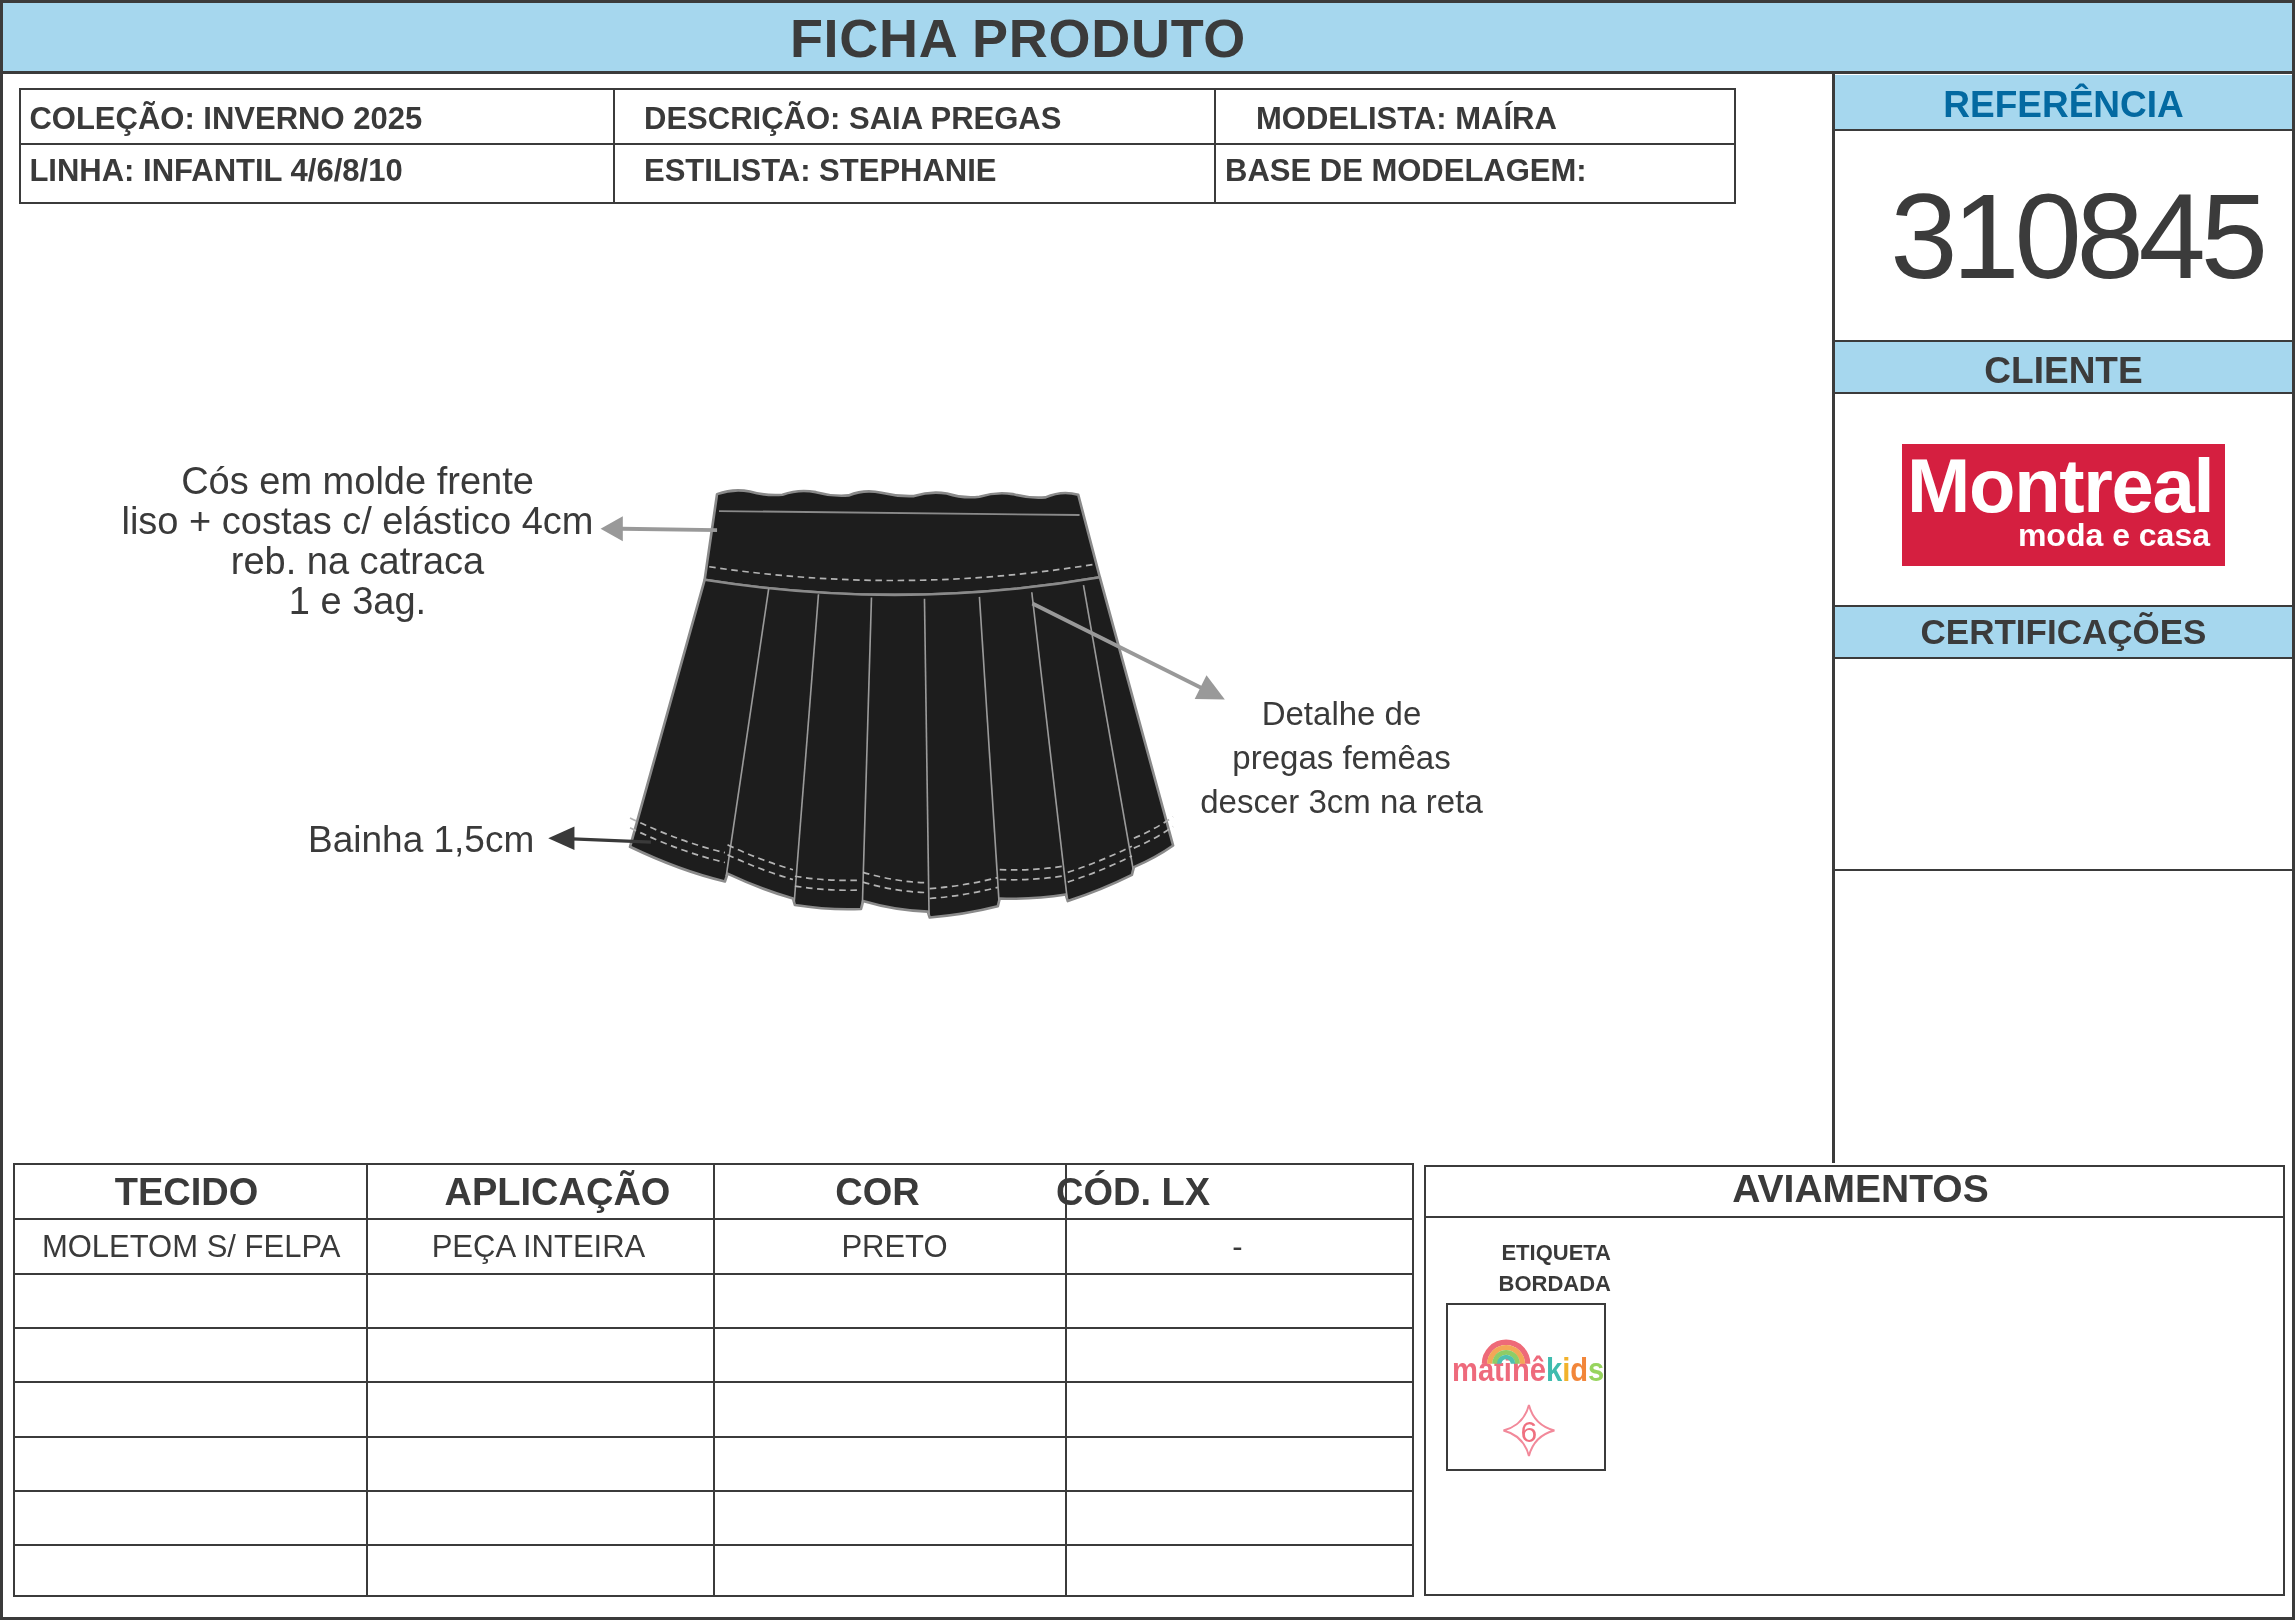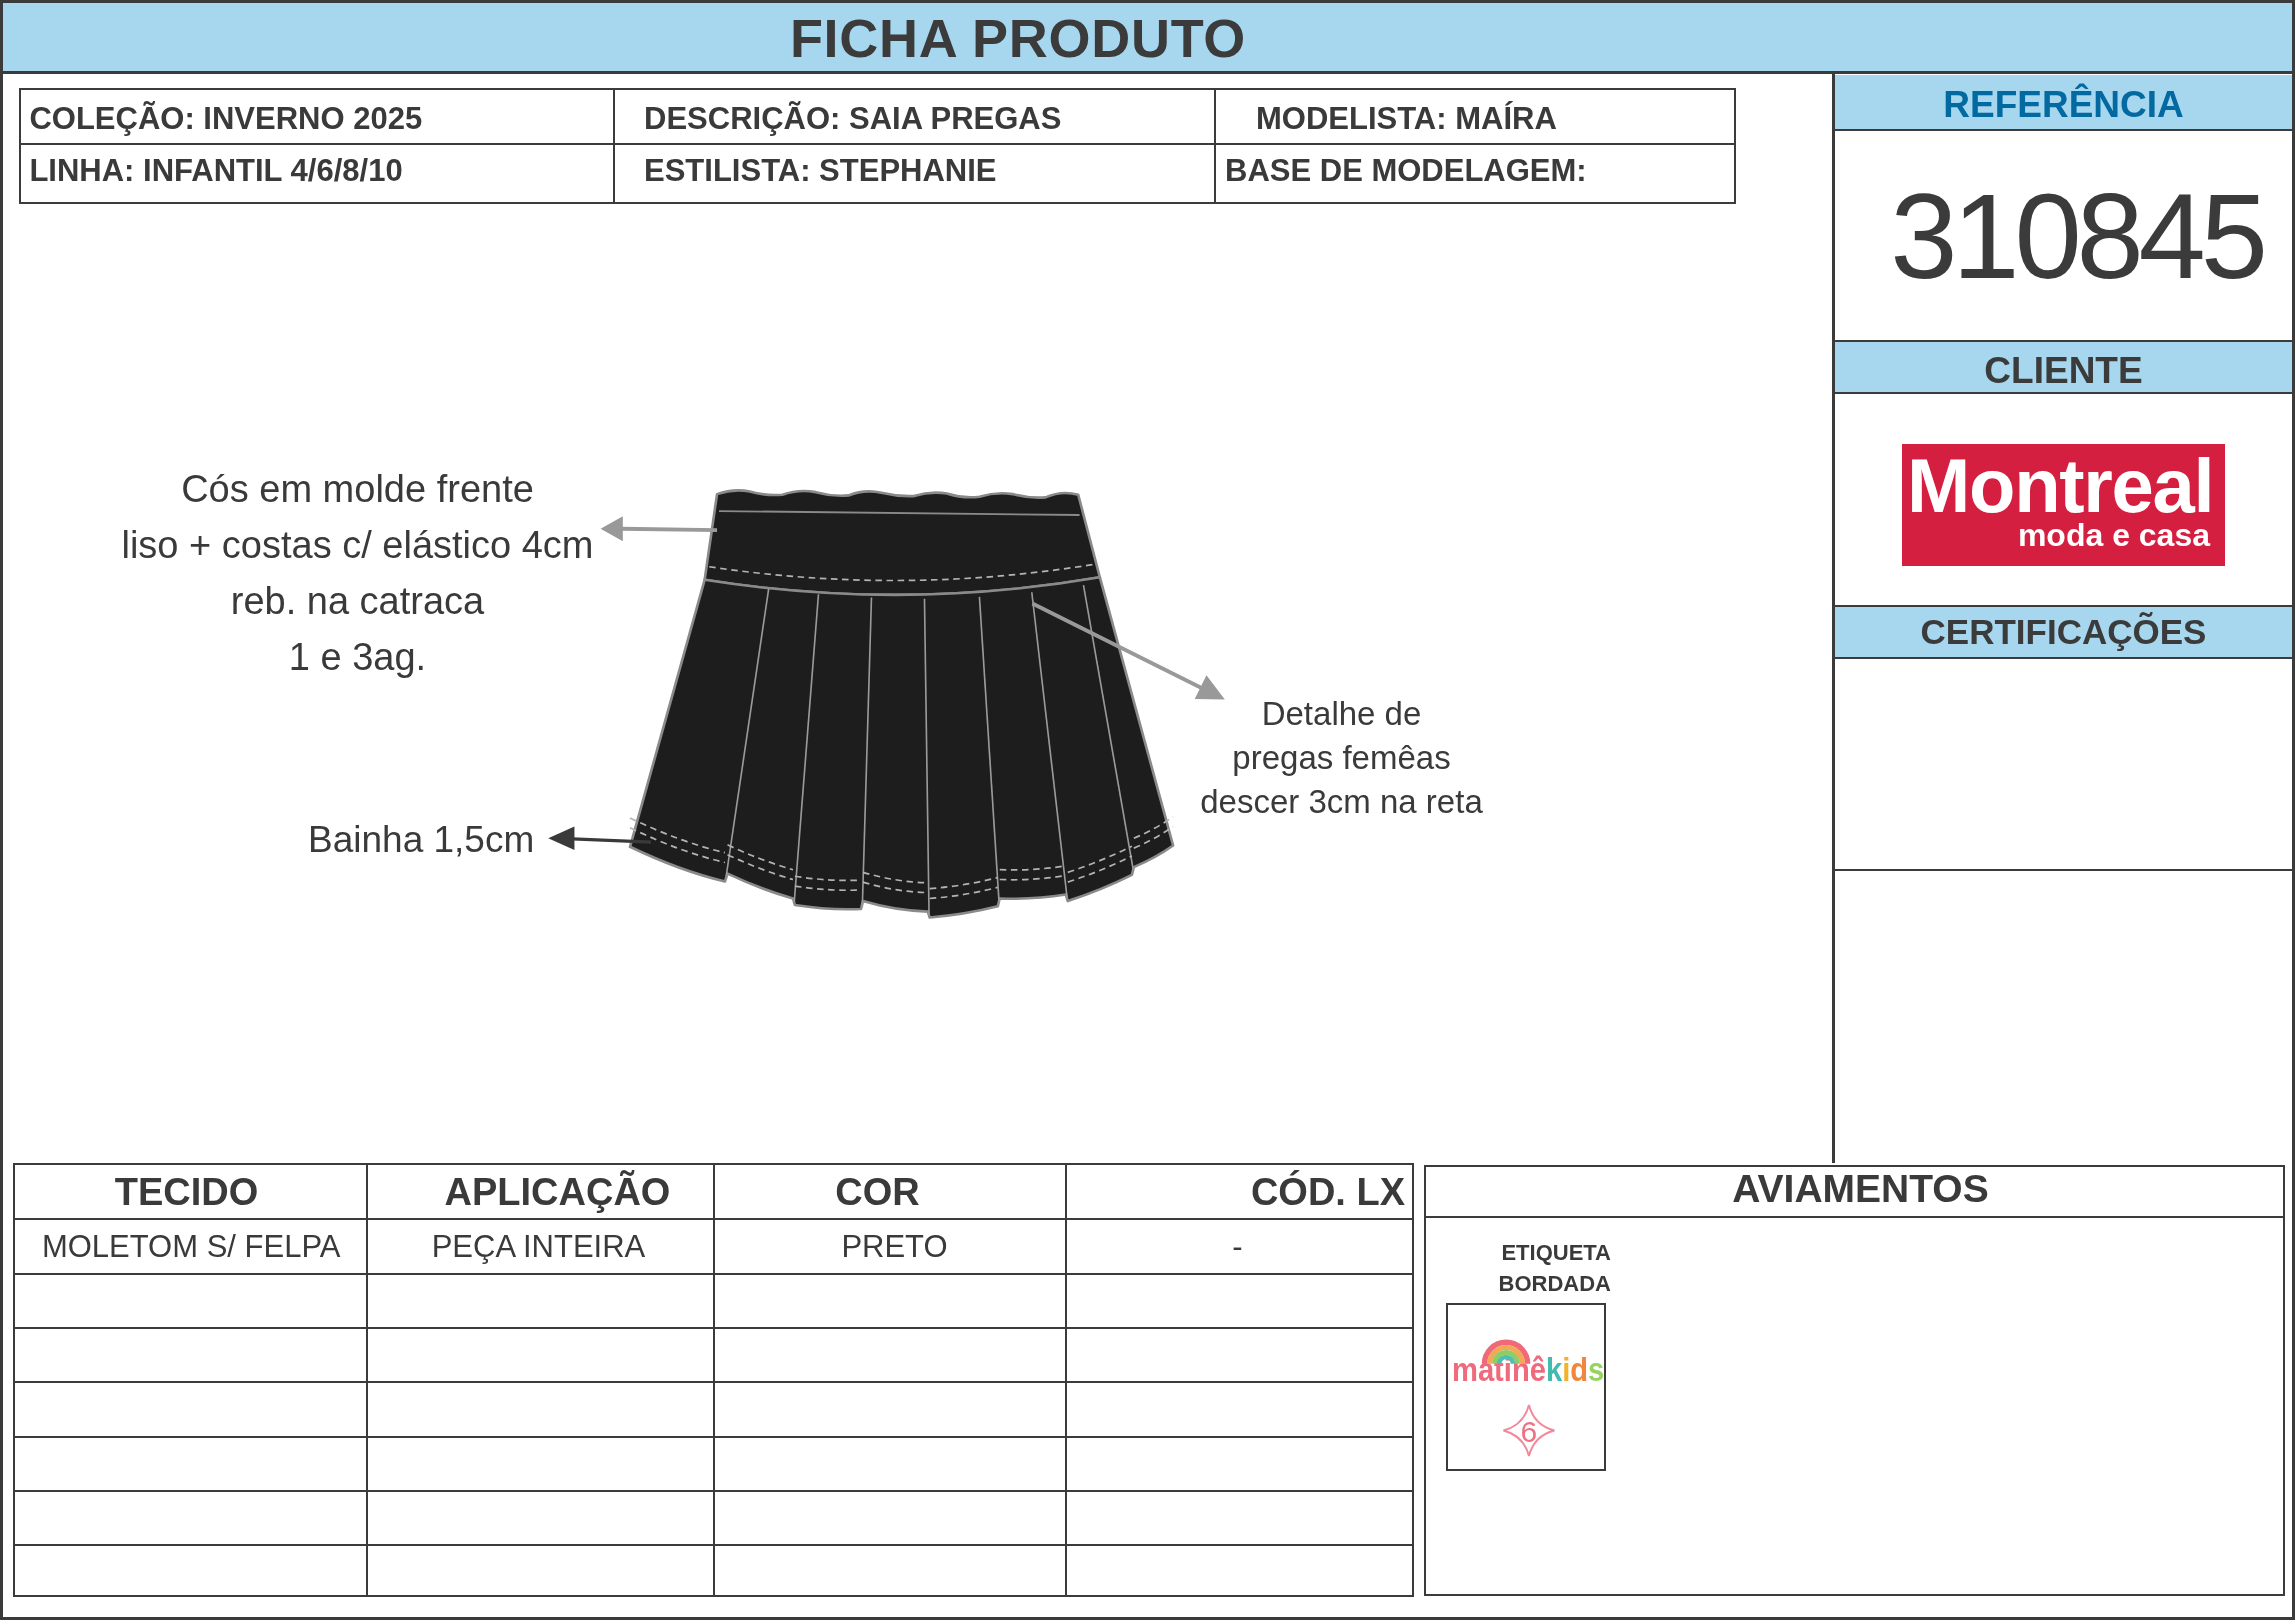--- a/index.html
+++ b/index.html
@@ -82,21 +82,21 @@
 <div class="abs" style="left:713px;top:1163px;width:2px;height:434px;background:#3b3b3b;"></div>
 
 <div class="abs" style="left:1065px;top:1163px;width:2px;height:434px;background:#3b3b3b;"></div>
 
 <div class="abs b" style="left:13px;top:1171px;width:347px;text-align:center;font-size:38px;">TECIDO</div>
 
 <div class="abs b" style="left:383px;top:1171px;width:349px;text-align:center;font-size:38px;">APLICAÇÃO</div>
 
 <div class="abs b" style="left:703px;top:1171px;width:349px;text-align:center;font-size:38px;">COR</div>
 
-<div class="abs b" style="left:1056px;top:1171px;width:349px;text-align:right;font-size:38px;">CÓD. LX</div>
+<div class="abs b" style="left:1056px;top:1171px;width:349px;text-align:left;font-size:38px;">CÓD. LX</div>
 
 <div class="abs" style="left:15.7px;top:1229px;width:351px;text-align:center;font-size:31px;">MOLETOM S/ FELPA</div>
 
 <div class="abs" style="left:364px;top:1229px;width:349px;text-align:center;font-size:31px;">PEÇA INTEIRA</div>
 
 <div class="abs" style="left:720px;top:1229px;width:349px;text-align:center;font-size:31px;">PRETO</div>
 
 <div class="abs" style="left:1063px;top:1229px;width:349px;text-align:center;font-size:31px;">-</div>
 
 <div class="abs" style="left:1424px;top:1165px;width:861px;height:431px;border:2.6px solid #3b3b3b;box-sizing:border-box;"></div>
@@ -161,18 +161,18 @@
     <path d="M 875 1282 L 995 1287" stroke="#3a3a3a" stroke-width="5" fill="none"></path>
     <path d="M 838 1281 L 878 1263 L 878 1299 Z" fill="#3a3a3a"></path>
   </g>
 
   <g>
     <path d="M 1578 922 L 1838 1052" stroke="#999999" stroke-width="6" fill="none"></path>
     <path d="M 1872 1069 L 1826 1068 L 1844 1032 Z" fill="#999999"></path>
   </g>
 </svg>
 
-<div class="abs" style="left:96px;top:461px;width:523px;text-align:center;font-size:38px;line-height:56px;">Cós em molde frente<br>liso + costas c/ elástico 4cm<br>reb. na catraca<br>1 e 3ag.</div>
+<div class="abs" style="left:96px;top:461px;width:523px;text-align:center;font-size:38px;line-height:40px;">Cós em molde frente<br>liso + costas c/ elástico 4cm<br>reb. na catraca<br>1 e 3ag.</div>
 
 <div class="abs" style="left:308px;top:819px;font-size:37px;">Bainha 1,5cm</div>
 
 <div class="abs" style="left:1080px;top:692px;width:523px;text-align:center;font-size:33px;line-height:44px;">Detalhe de<br>pregas femêas<br>descer 3cm na reta</div>
 
 
 </body></html>

